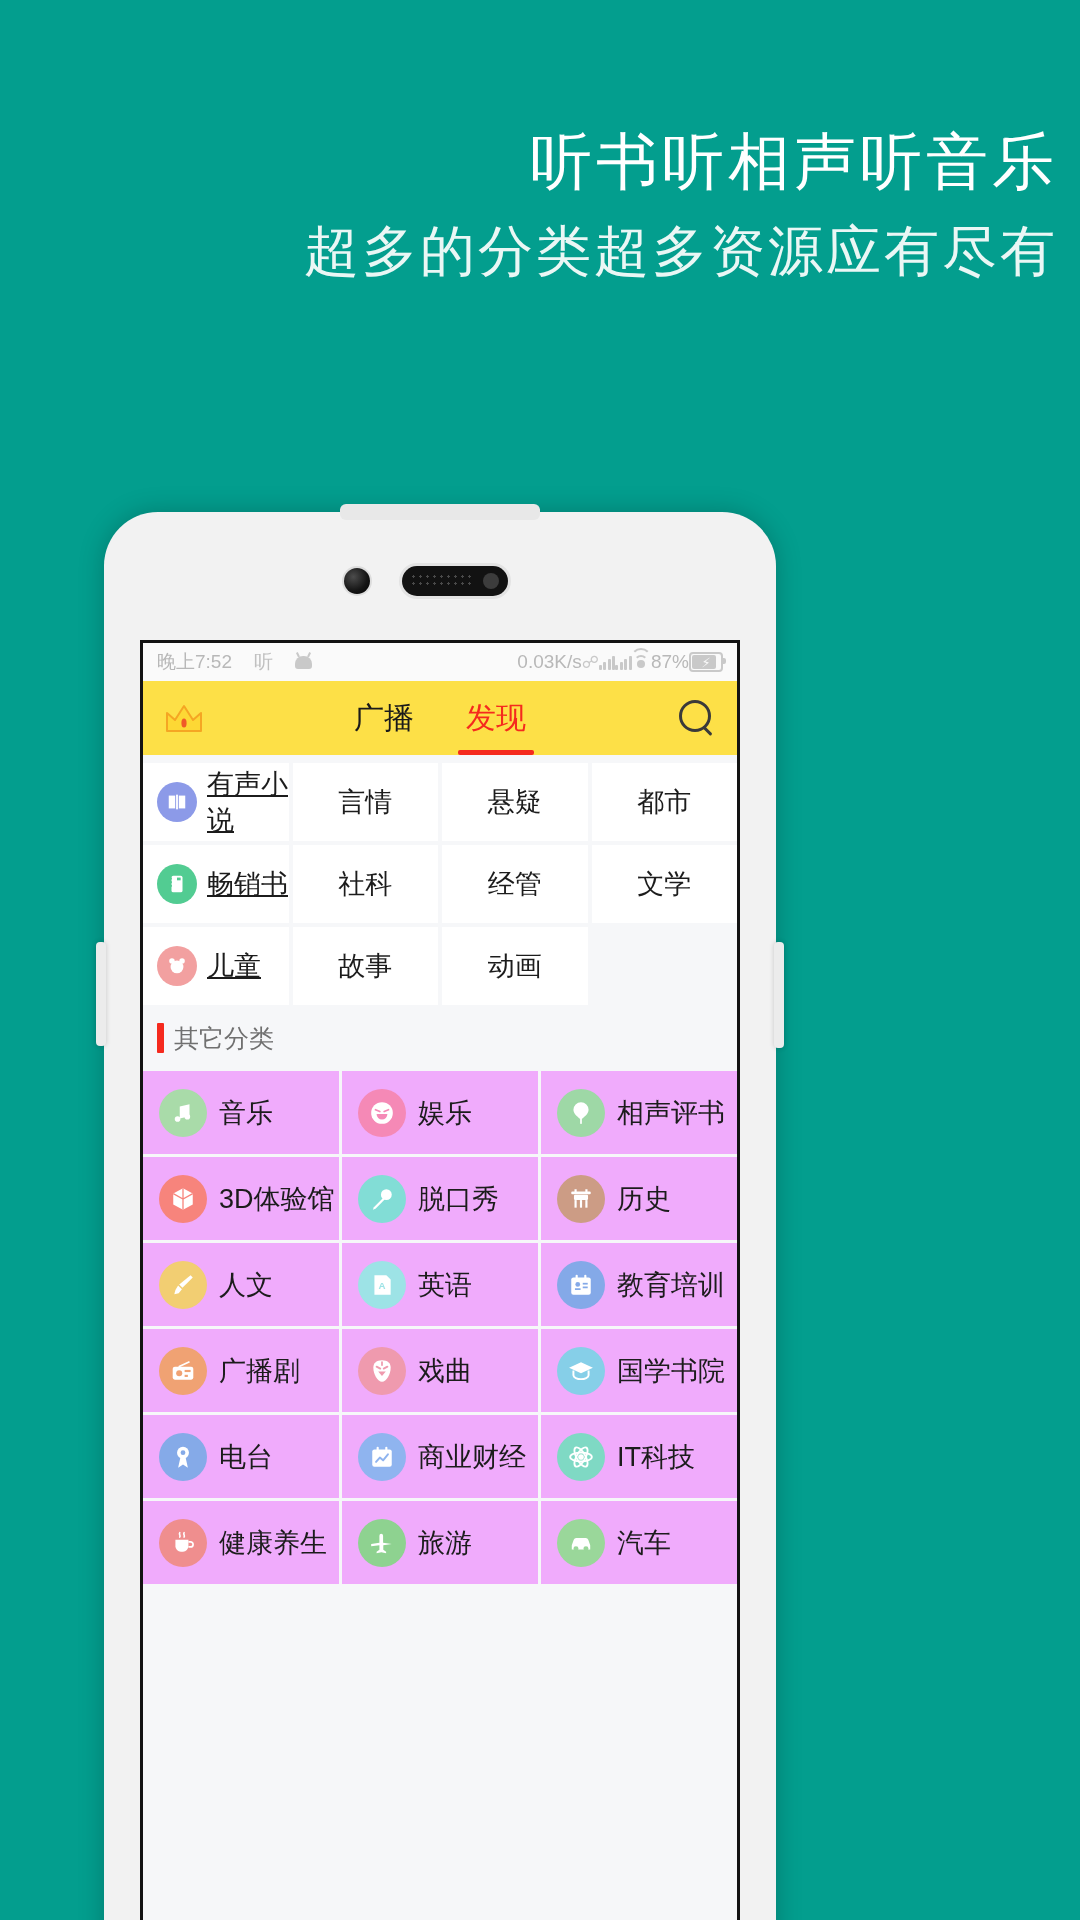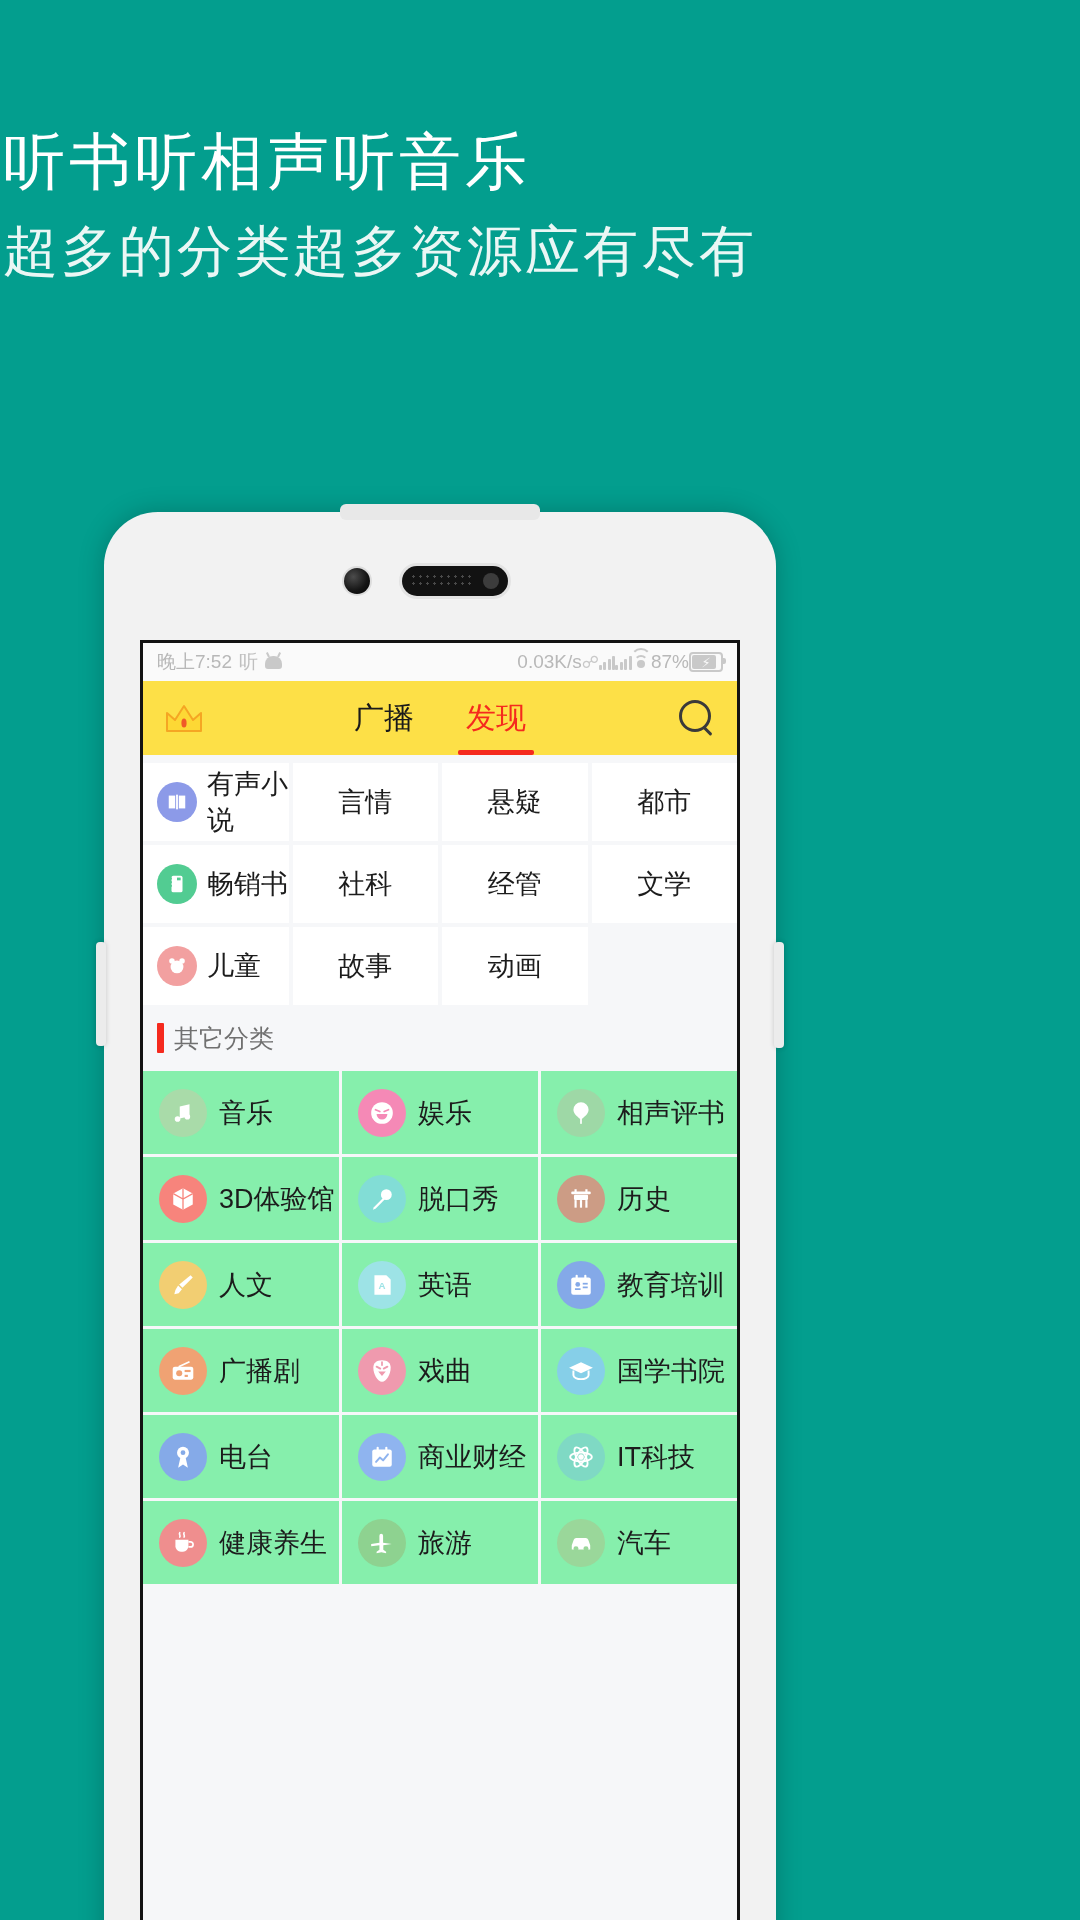--- a/index.html
+++ b/index.html
@@ -3,21 +3,21 @@
 <meta charset="utf-8">
 <style>
   html,body{margin:0;padding:0;}
   body{
     width:1080px;height:1920px;overflow:hidden;
     background:#039e8e;
     font-family:"Liberation Sans","DejaVu Sans",sans-serif;
     position:relative;
   }
   
-  .promo{position:absolute;left:3px;top:0;width:1046px;text-align:left;}
+  .promo{position:absolute;left:12px;top:0;width:1046px;text-align:right;}
   .promo-title{
     margin-top:128px;
     font-size:62px;line-height:1.1;color:#ffffff;
     letter-spacing:4px;font-weight:400;
   }
   .promo-sub{
     margin-top:22px;
     font-size:55px;line-height:1.2;color:#eaf7f5;
     letter-spacing:3px;font-weight:400;
   }
@@ -72,21 +72,21 @@
     box-sizing:border-box;
   }
   .screen-inner{position:absolute;left:0;top:0;width:594px;height:1326px;overflow:hidden;background:#f6f7f9;}
 
   
   .statusbar{
     height:38px;width:100%;background:#fafafa;
     display:flex;align-items:center;padding:0 14px;box-sizing:border-box;
     color:#b8b8b8;font-size:19px;
   }
-  .sb-left{display:flex;align-items:center;gap:7px;}
+  .sb-left{display:flex;align-items:center;gap:22px;}
   .sb-right{margin-left:auto;display:flex;align-items:center;gap:0;}
   .sb-appicon{font-size:19px;color:#c0c0c0;}
   .droid{width:17px;height:13px;border-radius:8px 8px 3px 3px;background:#c9c9c9;position:relative;}
   .droid:before,.droid:after{content:"";position:absolute;top:-4px;width:2px;height:5px;background:#c9c9c9;transform-origin:bottom;}
   .droid:before{left:3px;transform:rotate(-25deg);}
   .droid:after{right:3px;transform:rotate(25deg);}
   .bars{display:inline-flex;align-items:flex-end;gap:1.5px;height:15px;}
   .bars i{display:block;width:3px;background:#c9c9c9;border-radius:1px;}
   .bars i:nth-child(1){height:5px}.bars i:nth-child(2){height:8px}
   .bars i:nth-child(3){height:11px}.bars i:nth-child(4){height:14px}
@@ -118,34 +118,34 @@
   .search-ico .hand{position:absolute;left:26px;top:27px;width:12px;height:3px;background:#3a3a3a;border-radius:2px;transform:rotate(45deg);transform-origin:left center;}
 
   .content{height:1214px;overflow:hidden;background:#f6f7f9;}
 
   
   .grid4{display:grid;grid-template-columns:repeat(4,1fr);gap:4px;padding:8px 0 0 0;background:#f6f7f9;}
   .cell4{
     background:#ffffff;height:78px;display:flex;align-items:center;justify-content:center;gap:10px;
     font-size:27px;color:#1c1c1c;
   }
-  .cell4.lead{justify-content:flex-start;padding-left:14px;}
+  .cell4.lead{justify-content:flex-start;padding-left:14px;text-decoration:underline;}
   .ico-sm{width:40px;height:40px;border-radius:50%;flex:0 0 auto;position:relative;display:flex;align-items:center;justify-content:center;}
 
   
   .sec{
     height:66px;display:flex;align-items:center;padding-left:14px;background:#f6f7f9;
     font-size:25px;color:#707070;gap:10px;
   }
   .sec-bar{width:7px;height:30px;background:#f52a1e;border-radius:1px;}
 
   
   .grid3{display:grid;grid-template-columns:repeat(3,1fr);gap:3px;background:#f6f7f9;}
   .cell3{
-    background:#86efac;height:83px;display:flex;align-items:center;gap:12px;padding-left:16px;
+    background:#f0abfc;height:83px;display:flex;align-items:center;gap:12px;padding-left:16px;
     box-sizing:border-box;font-size:27px;color:#1c1c1c;white-space:nowrap;
   }
   .ico{width:48px;height:48px;border-radius:50%;flex:0 0 auto;display:flex;align-items:center;justify-content:center;}
   .ico svg{display:block;}
 </style>
 </head>
 <body>
 
 <div class="promo">
   <div class="promo-title">听书听相声听音乐</div>

